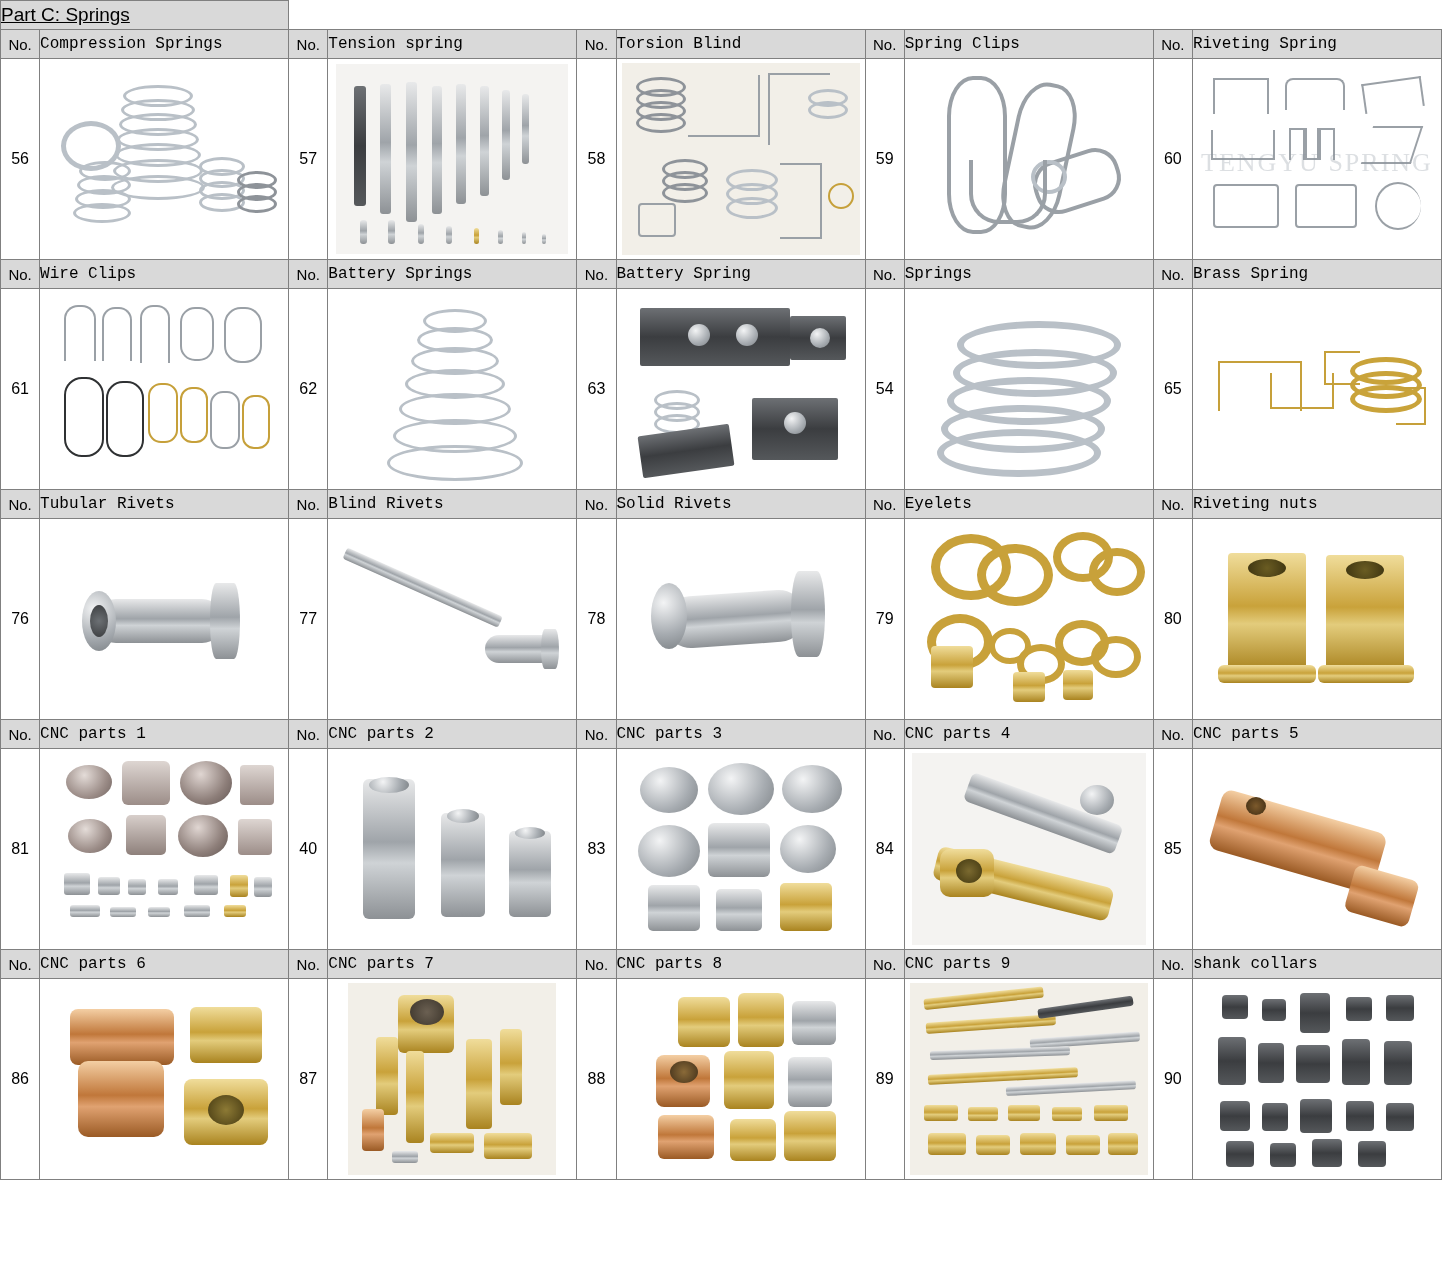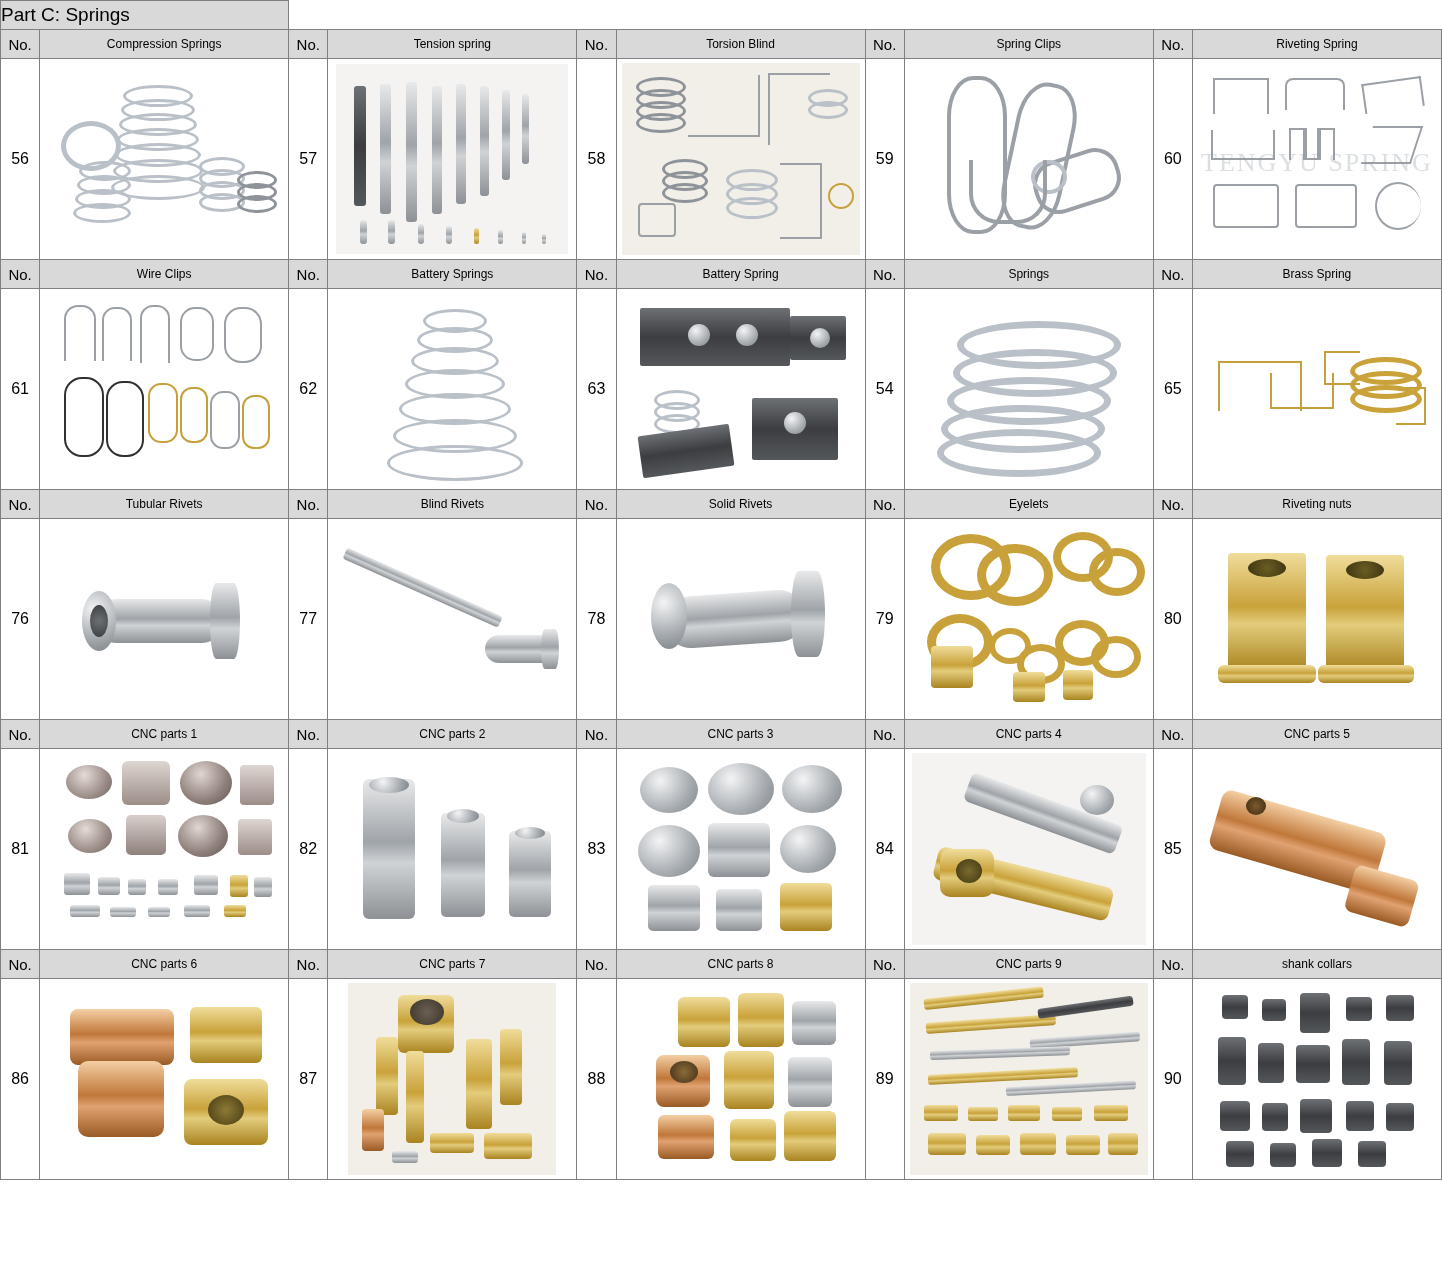--- a/index.html
+++ b/index.html
@@ -32,39 +32,41 @@
   col.no  { width: 38px; }
   col.img { width: 242px; }
 
   .section-title {
     background: #d9d9d9;
     font-size: 19px;
     padding: 4px 6px 5px 8px;
     text-align: left;
     height: 28px;
     white-space: nowrap;
+    text-decoration: underline;
   }
   .blank-cell {
     background: #ffffff;
     border-left: 1px solid #ffffff !important;
     border-right: 1px solid #ffffff !important;
     border-top: 1px solid #ffffff !important;
   }
   .hdr-no {
     background: #d9d9d9;
     text-align: center;
     font-size: 15px;
     height: 28px;
   }
   .hdr-name {
     background: #d9d9d9;
-    text-align: center;
-    font-size: 12px;
+    text-align: left;
+    font-size: 16px;
     height: 28px;
     white-space: nowrap;
+    font-family: Liberation Mono, monospace;
   }
   .num-cell {
     text-align: center;
     font-size: 16px;
     background: #ffffff;
   }
   .pic-cell {
     background: #ffffff;
     text-align: center;
     height: 200px;
@@ -509,21 +511,21 @@
           <div class="bar" style="left:206px;top:124px;width:18px;height:20px;border-radius:3px"></div>
           <div class="bar" style="left:22px;top:152px;width:30px;height:12px;border-radius:3px"></div>
           <div class="bar" style="left:62px;top:154px;width:26px;height:10px;border-radius:3px"></div>
           <div class="bar" style="left:100px;top:154px;width:22px;height:10px;border-radius:3px"></div>
           <div class="bar" style="left:136px;top:152px;width:26px;height:12px;border-radius:3px"></div>
           <div class="bar brass" style="left:176px;top:152px;width:22px;height:12px;border-radius:3px"></div>
         </div>
       </div>
     </td>
 
-    <td class="num-cell">82</td>
+    <td class="num-cell">40</td>
     <td class="pic-cell">
       <div class="frame">
         <div class="photo white" style="width:230px;height:192px;">
           <div class="bar" style="left:26px;top:26px;width:52px;height:140px;border-radius:6px"></div>
           <div class="disc" style="left:32px;top:24px;width:40px;height:16px"></div>
           <div class="bar" style="left:104px;top:60px;width:44px;height:104px;border-radius:5px"></div>
           <div class="disc" style="left:110px;top:56px;width:32px;height:14px"></div>
           <div class="bar" style="left:172px;top:78px;width:42px;height:86px;border-radius:5px"></div>
           <div class="disc" style="left:178px;top:74px;width:30px;height:12px"></div>
         </div>

